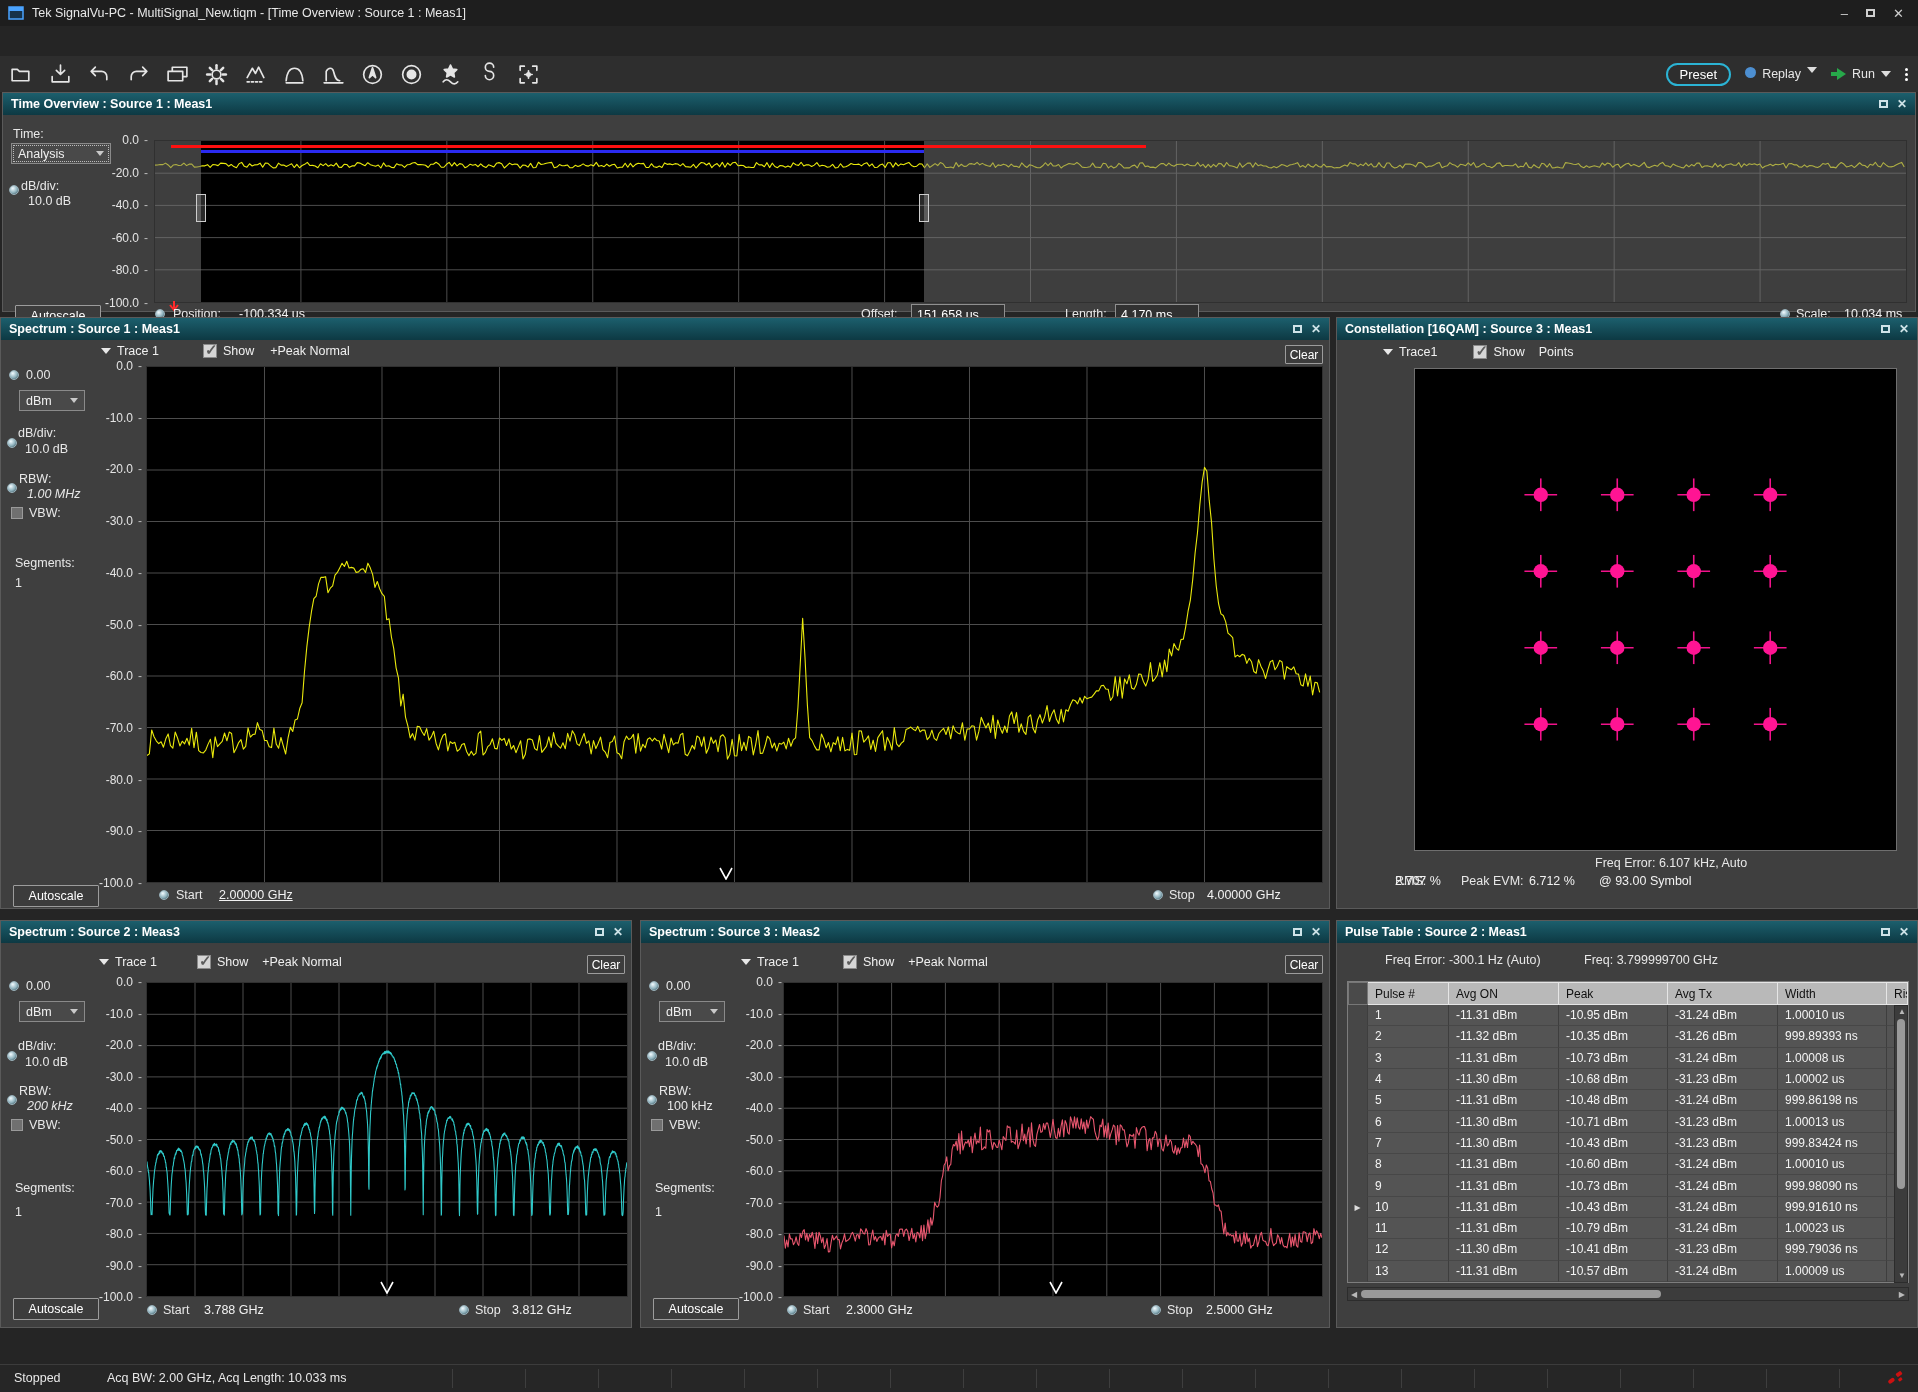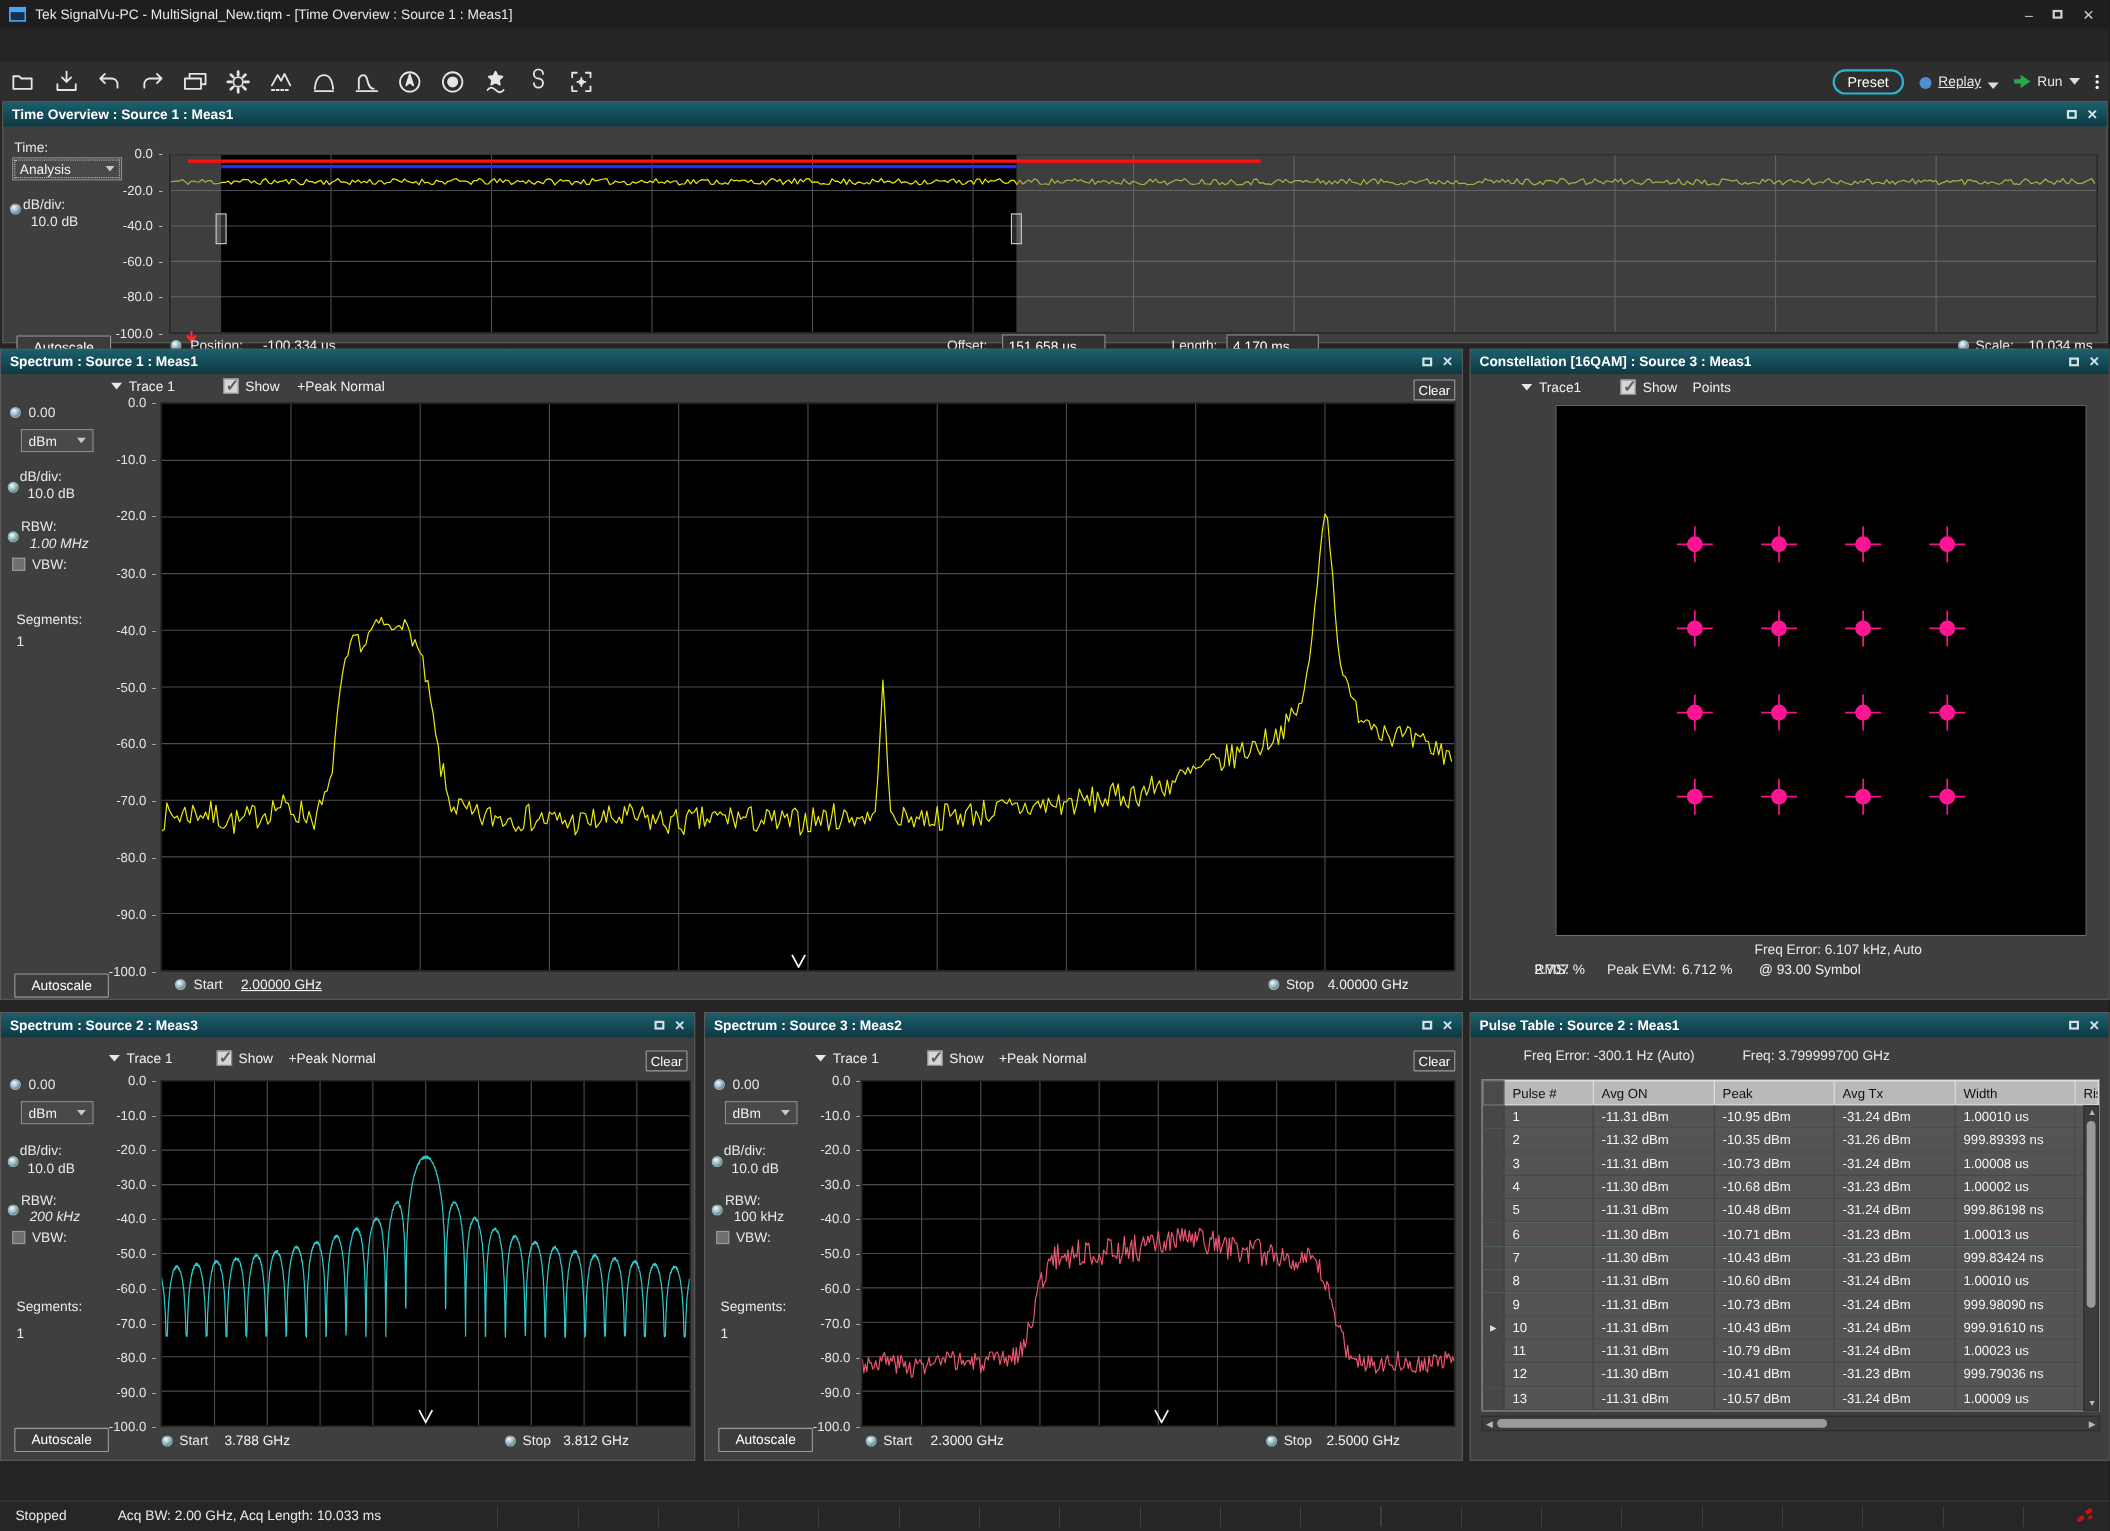--- a/index.html
+++ b/index.html
@@ -188,21 +188,21 @@
         <span class="tool-btn">
           <svg width="25" height="25" viewBox="0 0 24 24" fill="none" stroke="#e5e5e5" stroke-width="1.6" stroke-linecap="round" stroke-linejoin="round">
             <path d="M4 8 V4 h4 M16 4 h4 v4 M20 16 v4 h-4 M8 20 H4 v-4"></path>
             <circle cx="12" cy="12" r="1.6" fill="#e5e5e5"></circle>
             <path d="M12 8.5 v7 M8.5 12 h7"></path>
           </svg>
         </span>
       </div>
     <div class="runbox">
       <span class="preset-btn">Preset</span>
-      <span style="display:flex;align-items:flex-end;text-decoration:underline;">
+      <span style="display:flex;align-items:flex-start;">
         <span class="replay-dot"></span>
         <span>Replay</span>
           <span class="drop-caret"></span>
       </span>
       <span style="display:flex;align-items:center;">
         <span class="run-stem"></span>
           <span class="run-arrow"></span>
         <span>Run</span>
           <span class="drop-caret"></span>
       </span>

